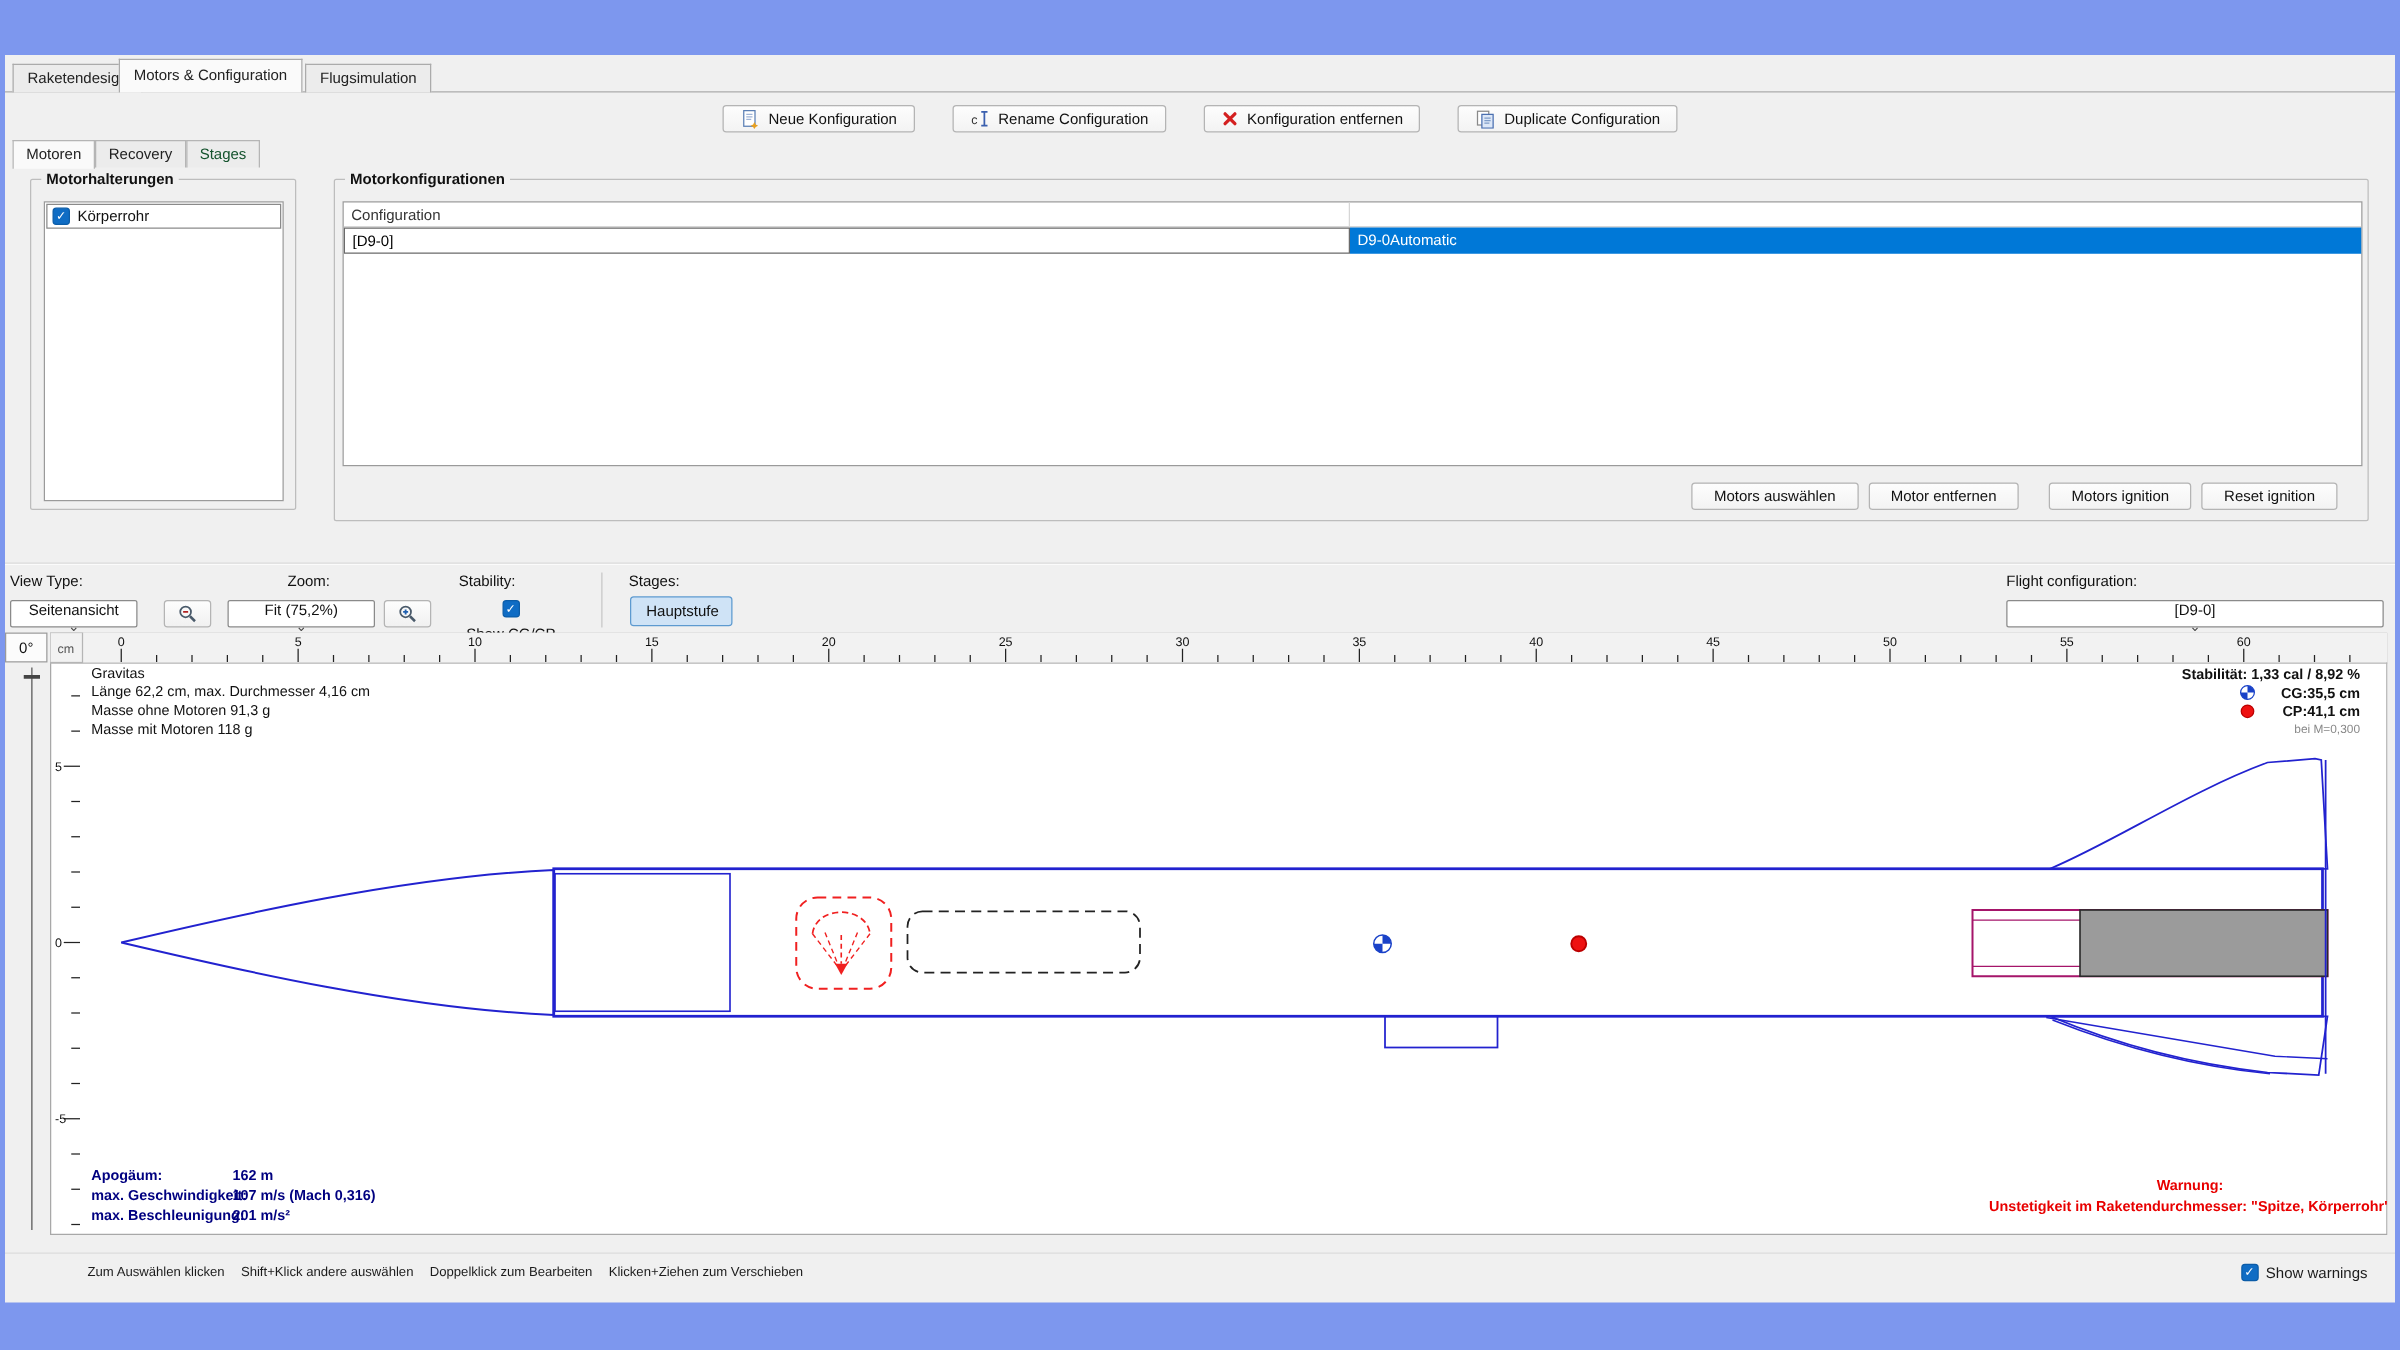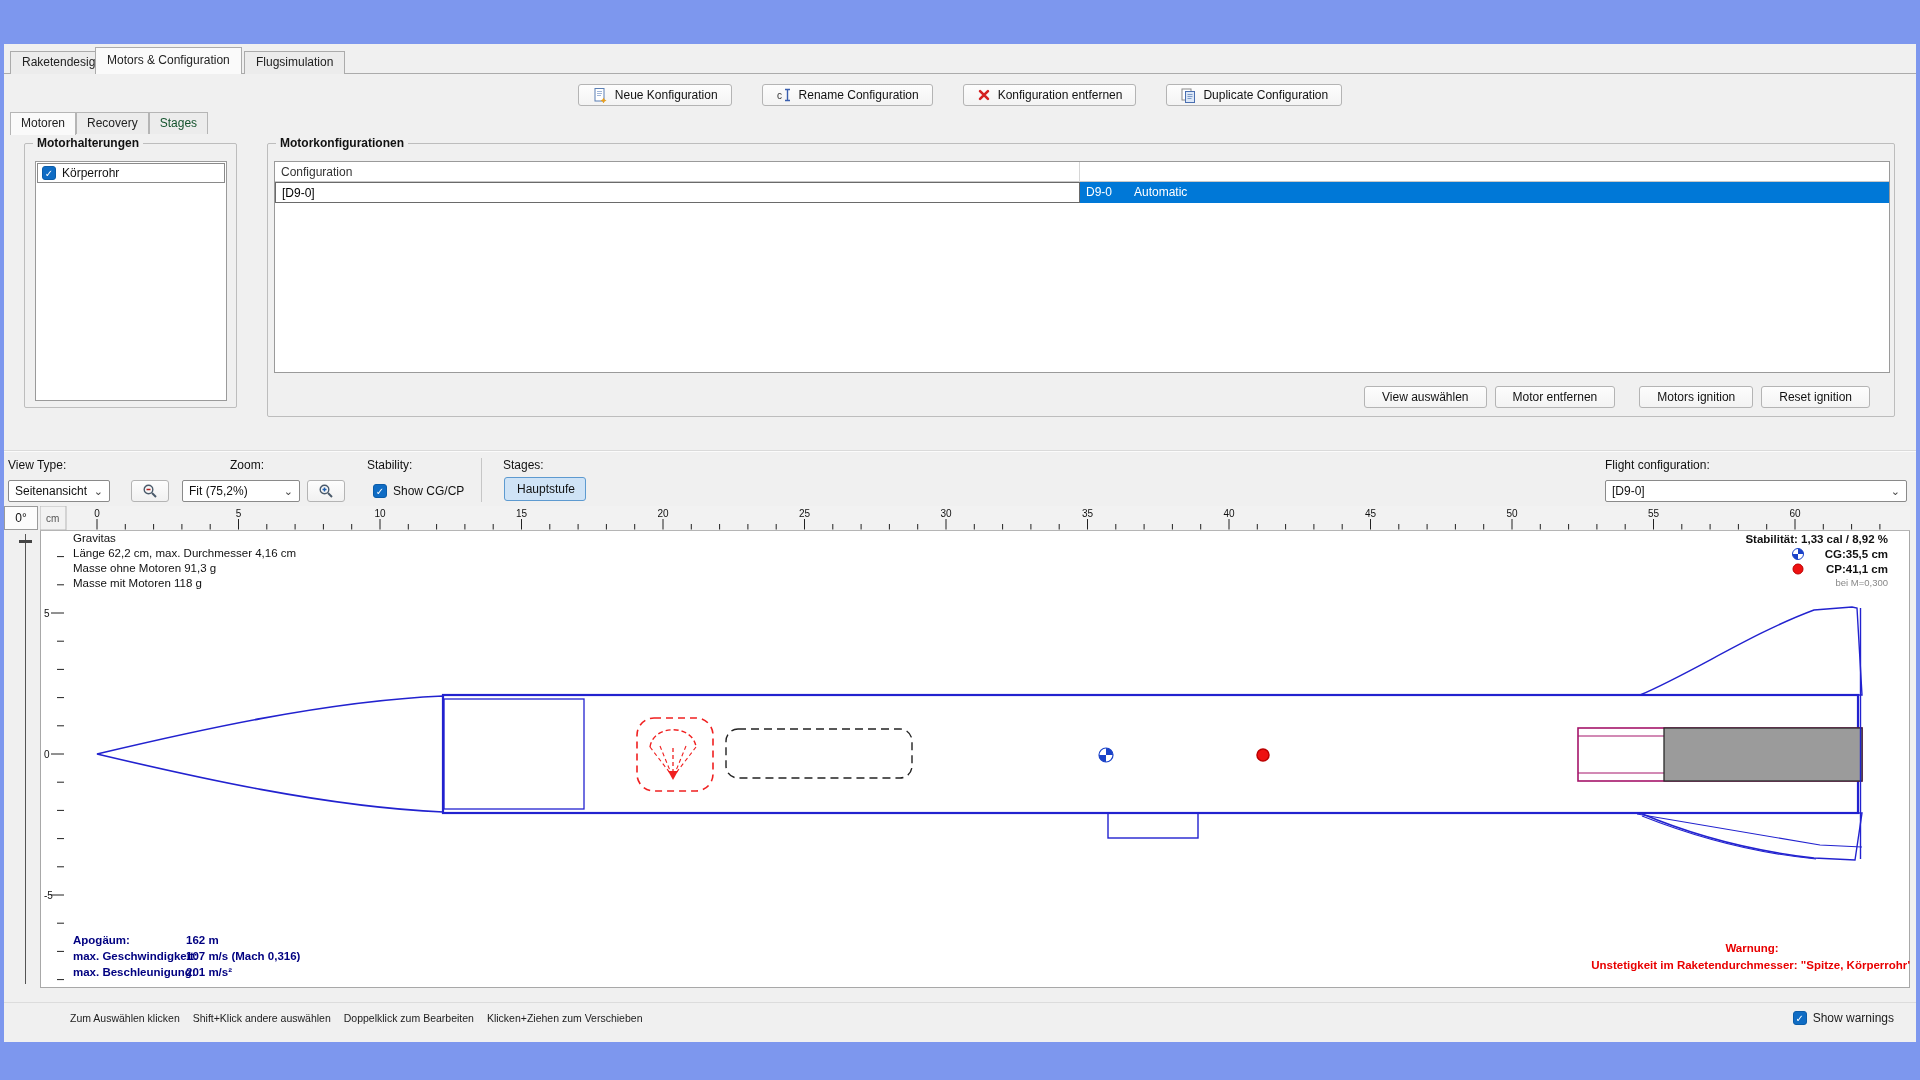--- a/index.html
+++ b/index.html
@@ -31,30 +31,30 @@
   #mount-list{position:absolute;left:10px;top:17px;width:192px;height:240px;background:#fff;border:1px solid #9a9a9a;}
   .mount-item{display:flex;align-items:center;gap:6px;height:20px;margin:1px;border:1px solid #8a8a8a;padding:0 4px;background:#fff;}
   .cb{width:14px;height:14px;border-radius:3px;background:#0f6cc4;border:1px solid #0b5ca8;color:#fff;font-size:10px;line-height:13px;text-align:center;font-weight:bold;}
   #gb-configs{left:263px;top:99px;width:1628px;height:274px;}
   #config-table{position:absolute;left:6px;top:17px;width:1616px;height:212px;background:#fff;border:1px solid #9a9a9a;}
   .thead{display:flex;height:20px;border-bottom:1px solid #c9c9c9;color:#333;flex-direction:column;}
   .th{padding:3px 6px;border-right:1px solid #d6d6d6;}
   .th1{width:805px;} .th2{flex:1;}
   .trow{display:flex;height:21px;}
   .td1{width:805px;padding:3px 6px;background:#fff;border:1px solid #6a6a6a;color:#000;}
-  .td2{flex:1;background:var(--selection);color:#fff;padding:3px 6px;display:flex;gap:22px;}
+  .td2{flex:1;background:var(--selection);color:#fff;padding:3px 6px;display:flex;}
   
   .cfg-buttons{position:absolute;right:46px;top:342px;display:flex;gap:8px;}
   .cfg-buttons .btn{padding:0 17px;}
   .cfg-buttons .gapped{margin-left:16px;}
   
   .divider{position:absolute;left:0;top:406px;width:100%;height:2px;background:#dadada;border-bottom:1px solid #fbfbfb;}
   
   .vlabel{position:absolute;top:414px;height:14px;color:#111;}
-  .control{position:absolute;top:436px;height:22px;}
+  .control{position:absolute;top:436px;height:22px;flex-direction:column;}
   .dd{display:flex;align-items:center;justify-content:space-between;background:#fff;border:1px solid #8a8a8a;border-radius:2px;padding:0 6px;height:22px;}
   .chev{font-size:11px;color:#444;}
   .iconbtn{display:flex;align-items:center;justify-content:center;background:linear-gradient(#fdfdfd,#f1f1f1);border:1px solid #b4b4b4;border-radius:3px;width:38px;height:22px;}
   .sep{position:absolute;left:477px;top:414px;width:1px;height:44px;background:#c6c6c6;}
   .toggle{background:#cfe3f6;border:1px solid #5d9ad0;border-radius:3px;height:24px;line-height:22px;padding:0 12px;text-align:center;}
   .cbrow{display:flex;align-items:center;gap:6px;}
   
   #rot-box{position:absolute;left:0;top:462px;width:34px;height:24px;background:#fcfcfc;border:1px solid #9a9a9a;text-align:center;line-height:22px;}
   #rot-slider{position:absolute;left:21px;top:490px;width:1px;height:450px;background:#555;}
   #rot-handle{position:absolute;left:15px;top:496px;width:13px;height:3px;background:#444;}
@@ -136,21 +136,21 @@
         <div class="td2">
           <span>D9-0</span>
           <span>Automatic</span>
         </div>
       </div>
     </div>
   </div>
 
   <div class="cfg-buttons">
     <div class="btn">
-        <span>View auswählen</span>
+        <span>Motors auswählen</span>
       </div>
     <div class="btn">
         <span>Motor entfernen</span>
       </div>
     <div class="btn gapped">
         <span>Motors ignition</span>
       </div>
     <div class="btn">
         <span>Reset ignition</span>
       </div>

